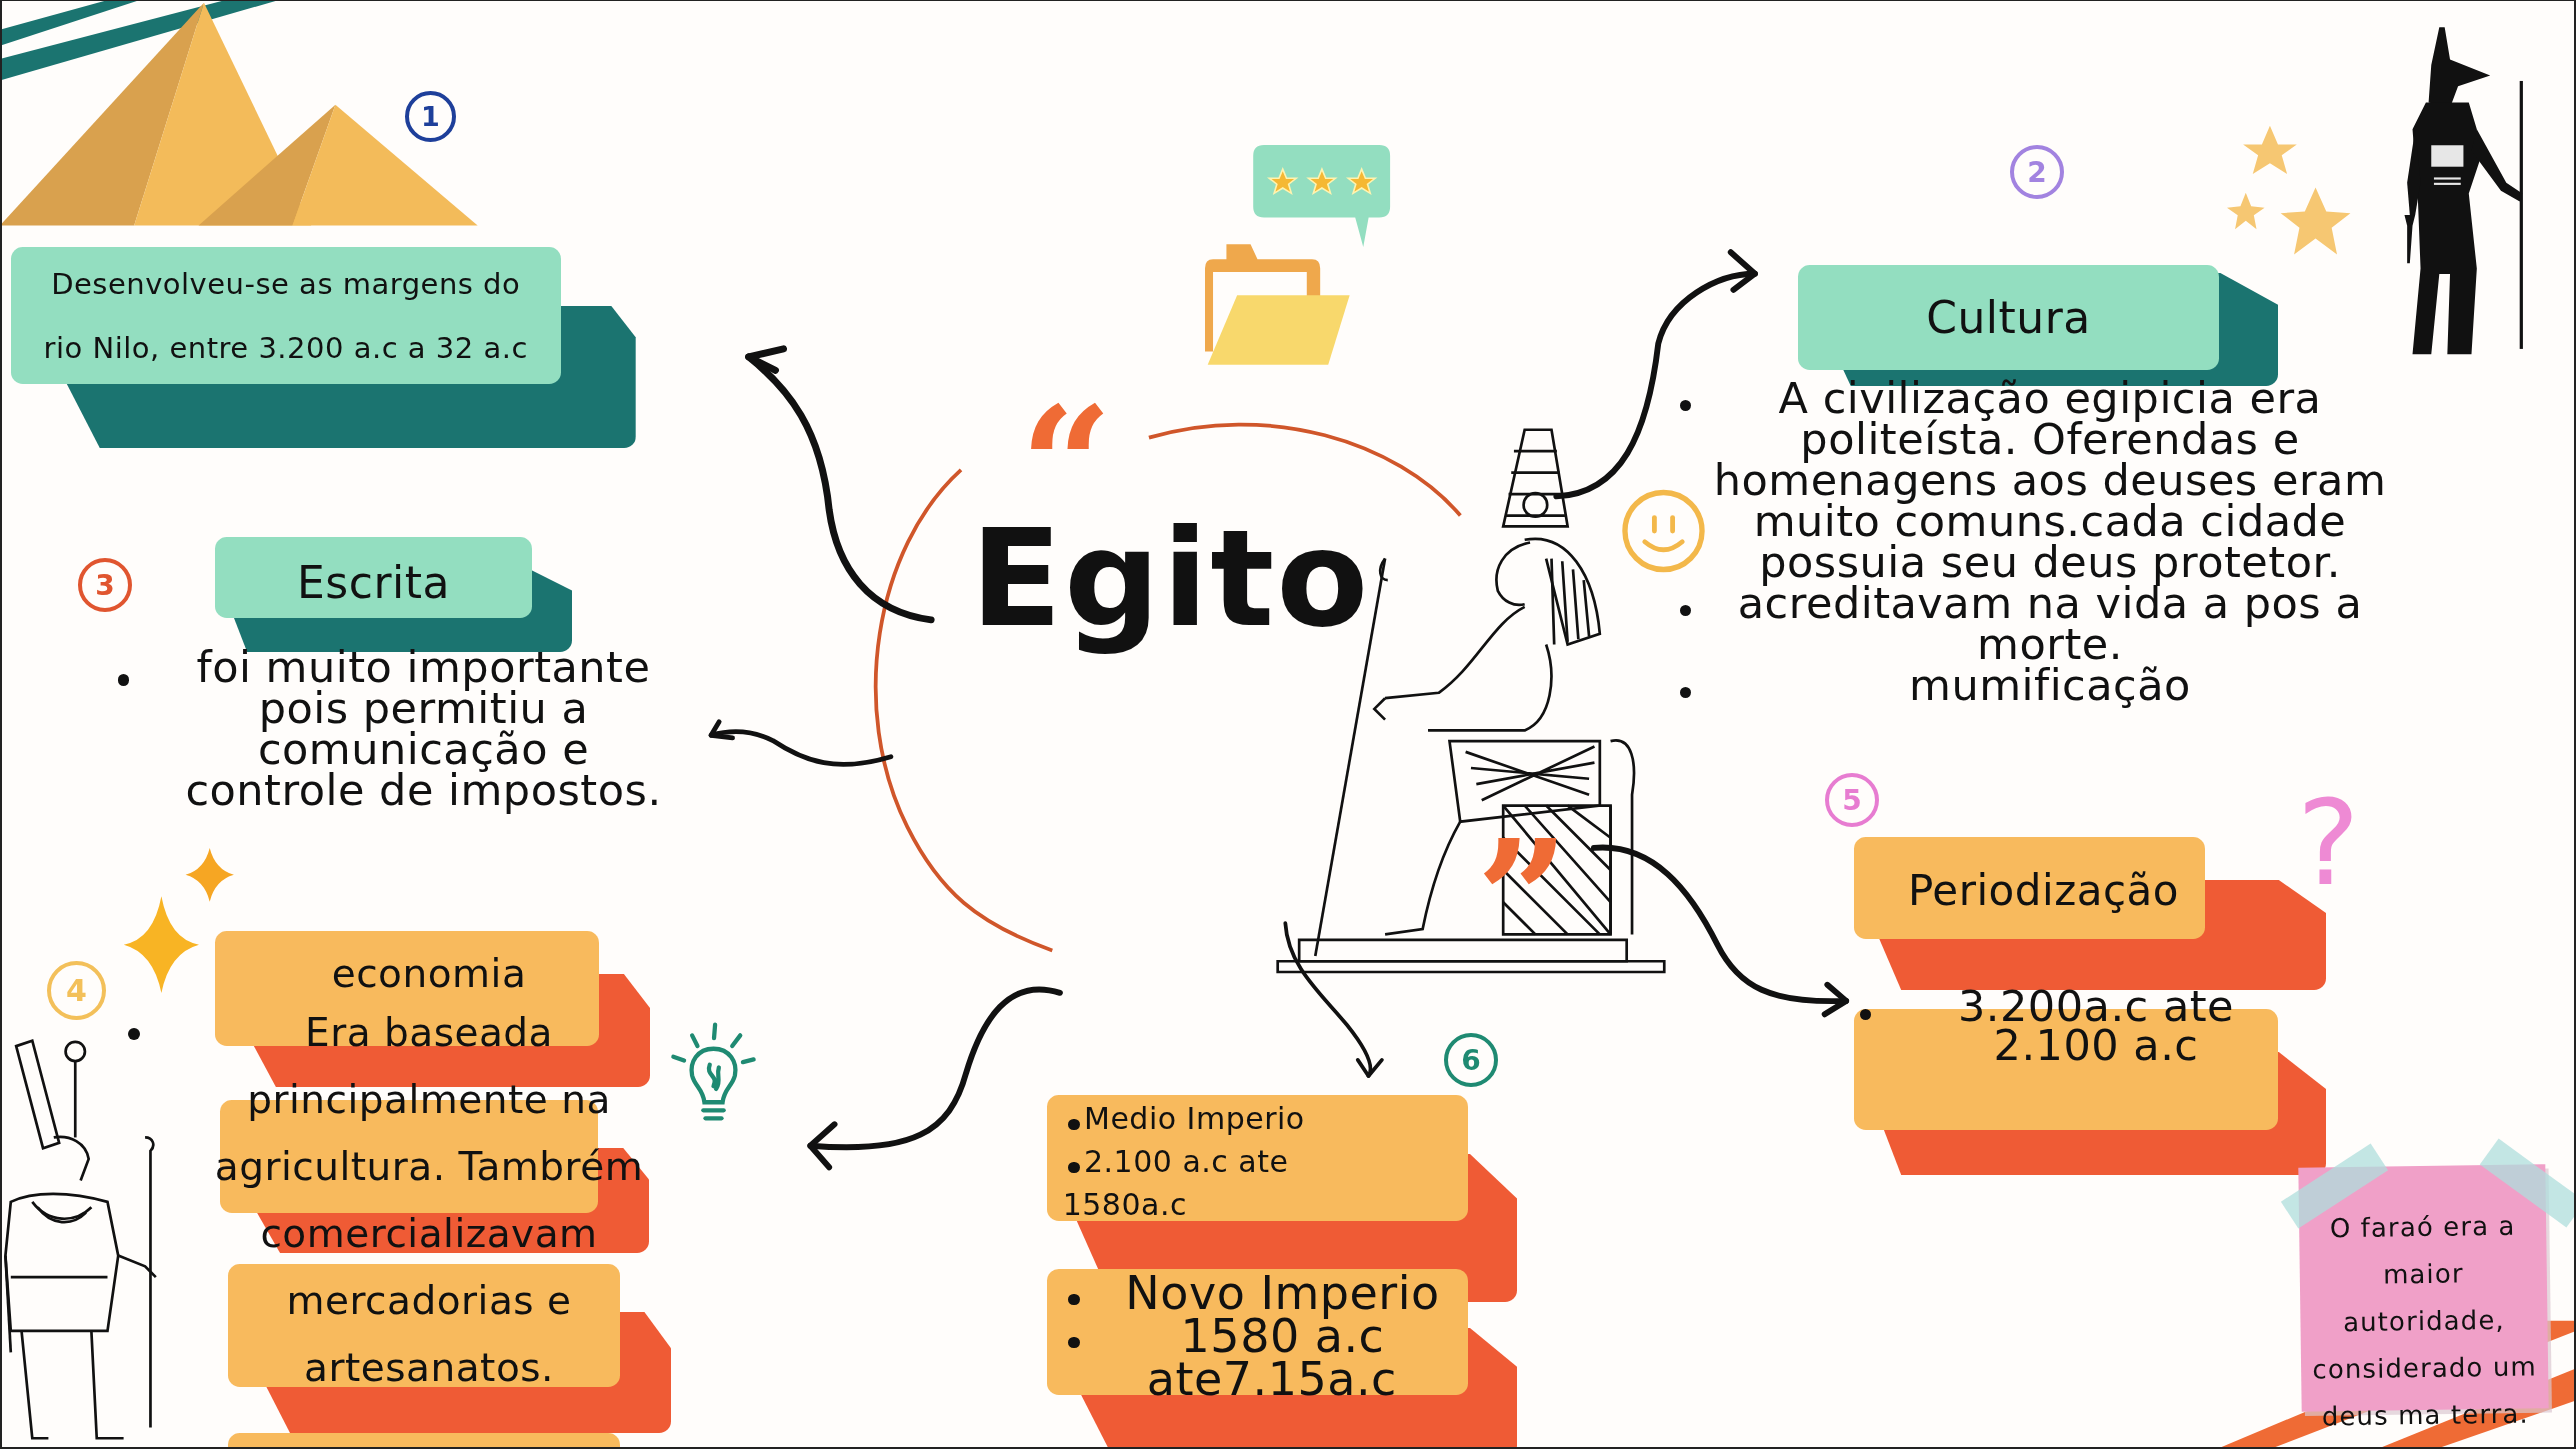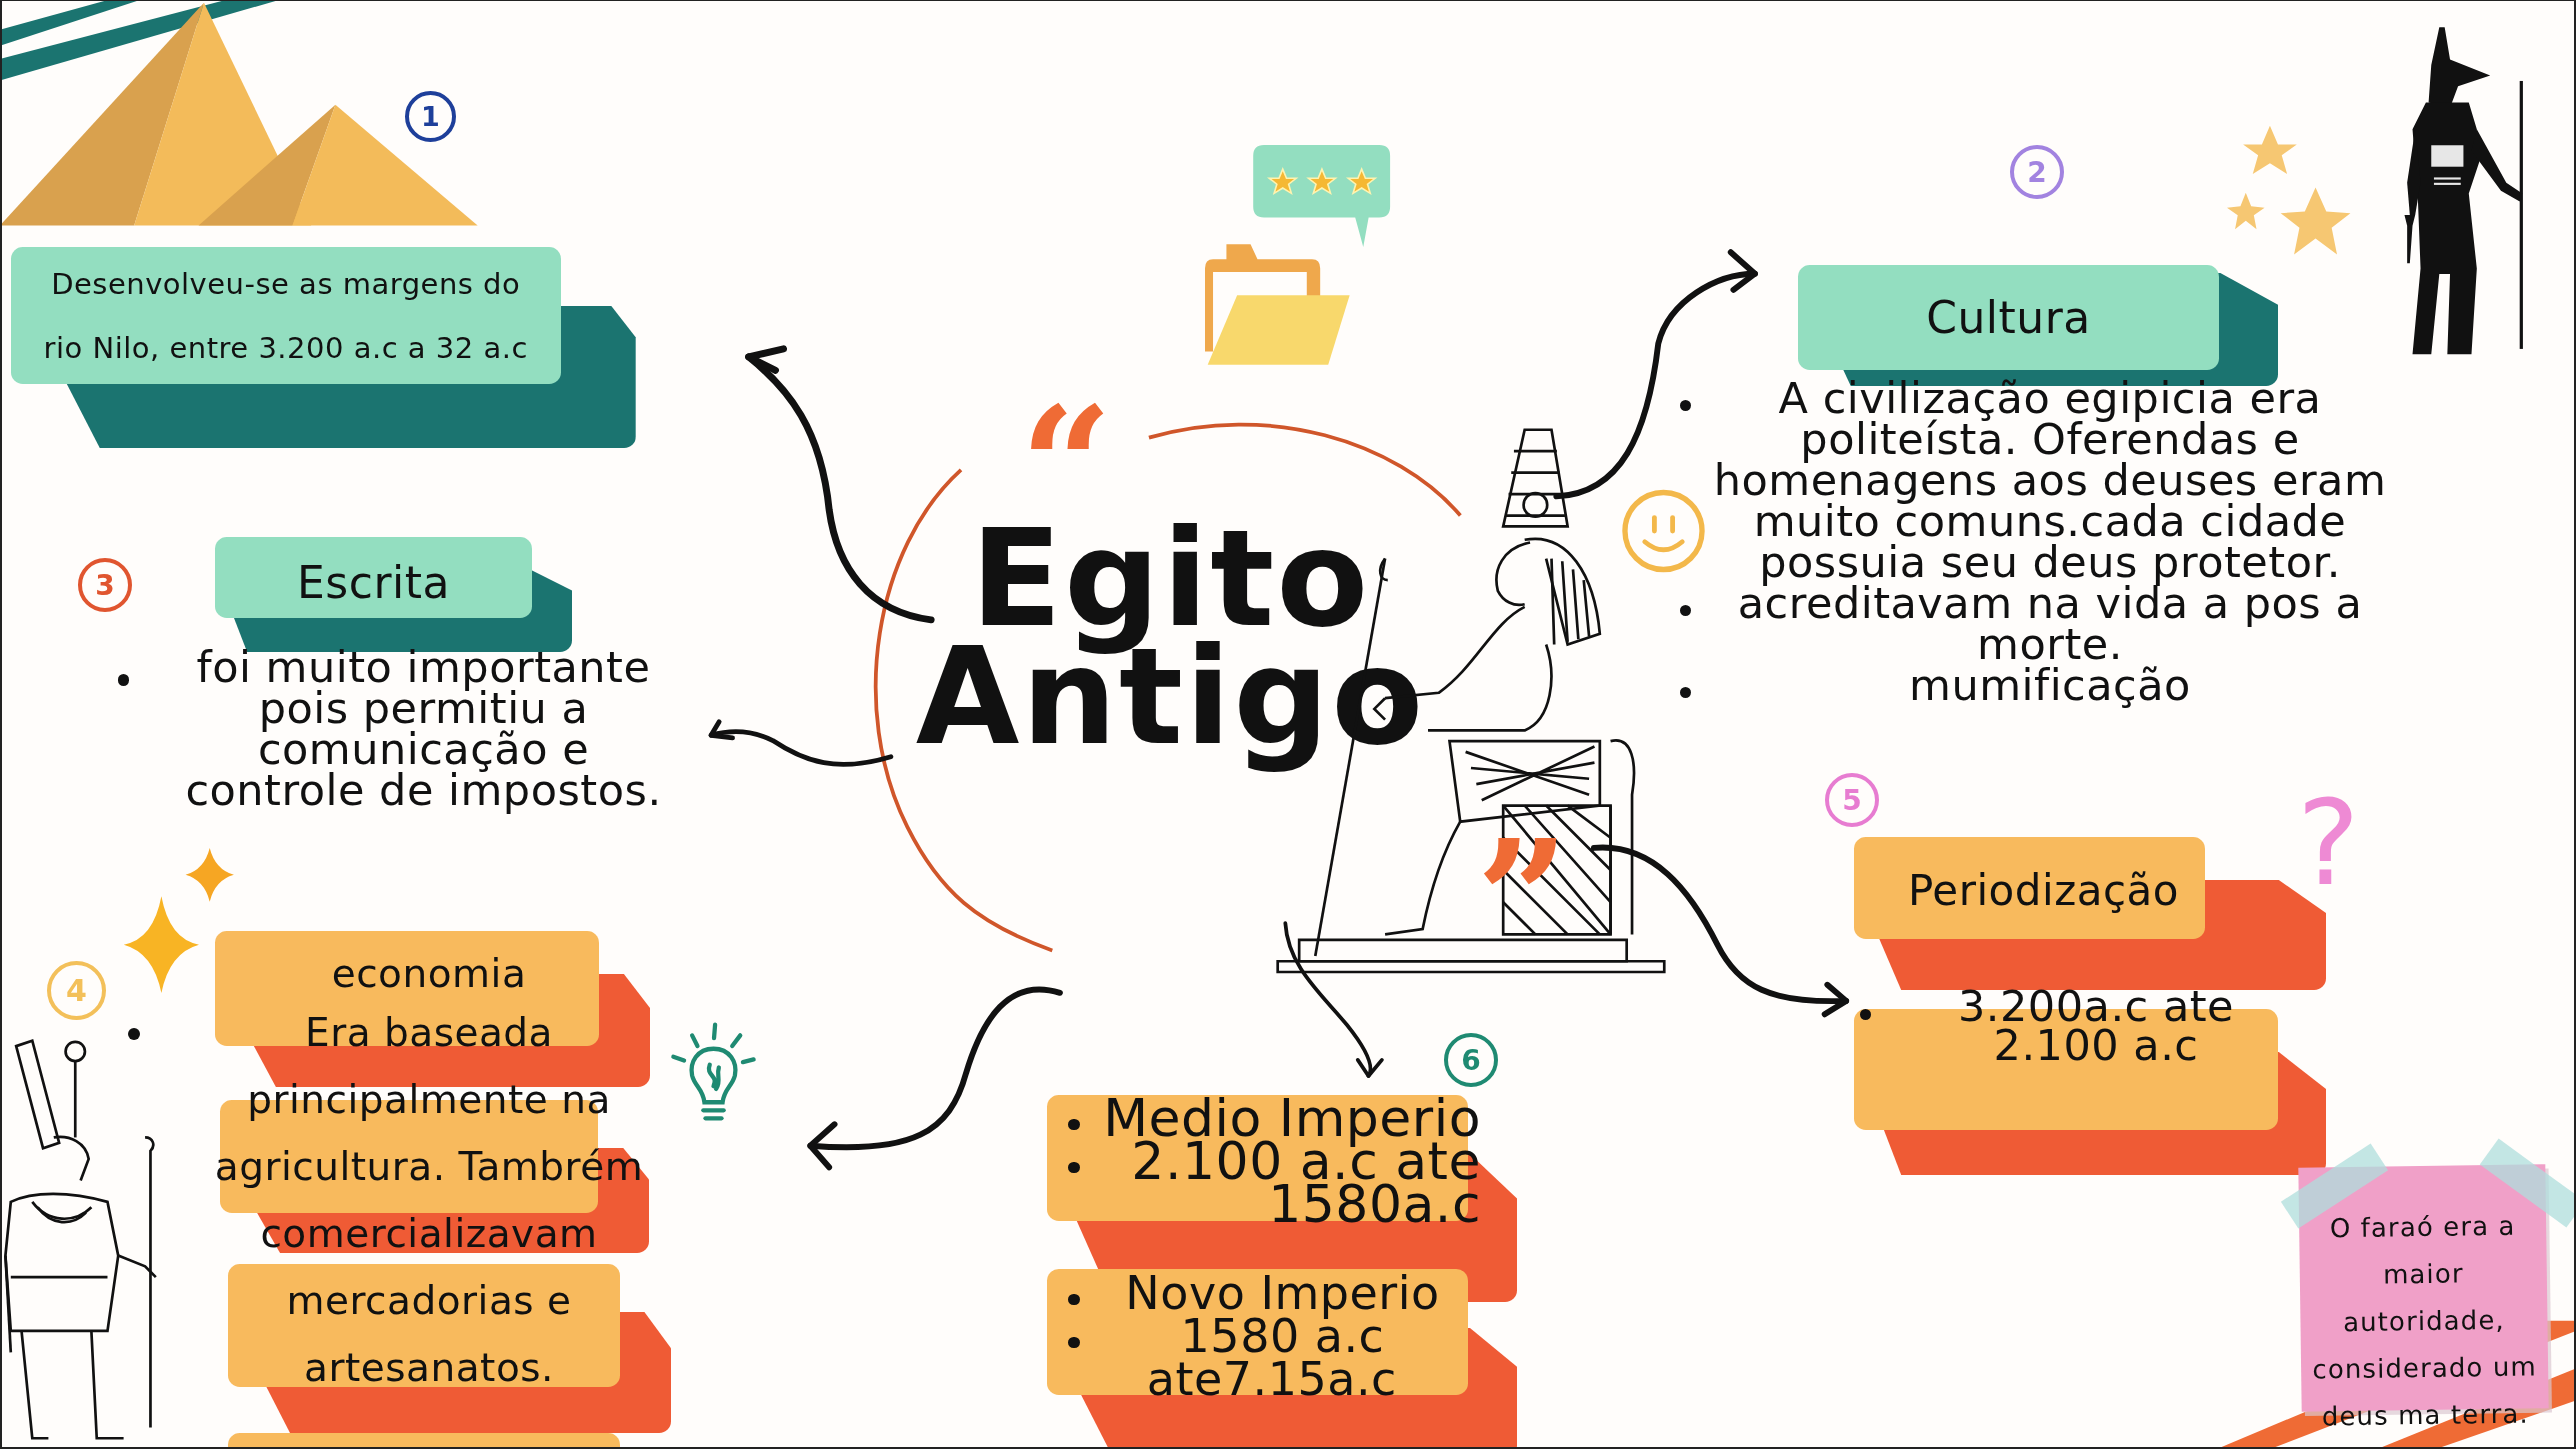--- a/index.html
+++ b/index.html
@@ -48,21 +48,20 @@
 
 <svg class="abs" style="left:859px;top:408px;" width="698" height="564" viewBox="0 0 1300 1050">
   <path d="M540,55 C760,-10 1000,60 1120,200" stroke="#d0562a" stroke-width="7" fill="none"></path>
   <path d="M190,115 C30,260 -20,560 90,780 C150,900 220,960 360,1010" stroke="#d0562a" stroke-width="7" fill="none"></path>
 </svg>
 
 <div class="abs" style="left:1020px;top:386px;font-size:161px;line-height:161px;color:#ef6b35;font-weight:bold;font-family:'DejaVu Serif',serif;">“</div>
 
 <div class="abs" style="left:902px;top:515px;width:537px;">
   <div class="title-text">Egito</div>
-  <div class="title-text" style="margin-top:-10.7px;">Antigo</div>
 </div>
 
 <svg class="abs" style="left:1224px;top:419px;" width="451" height="553" viewBox="0 0 840 1030">
   <g stroke="#111" stroke-width="5" fill="none">
 
     <path d="M560,20 L520,200 L640,200 L610,20 Z"></path>
     <path d="M540,60 L620,60 M535,100 L625,100 M530,140 L630,140 M525,180 L635,180"></path>
     <circle cx="580" cy="160" r="22"></circle>
 
     <path d="M570,230 C520,240 500,280 510,320 C520,340 540,350 560,345"></path>
@@ -288,21 +287,21 @@
   </div>
   <div style="padding-left:38px;">2.100 a.c</div>
 </div>
 
 <div class="num-badge" style="left:1444px;top:1033px;width:54px;height:54px;border-color:#1f8a72;color:#1f8a72;font-size:28px;">6</div>
 
 <div class="box3d orange" style="left:1047px;top:1095px;width:470px;height:207px;">
   <div class="side" style="left:0;top:59px;width:470px;height:148px;clip-path:polygon(0 0,90% 0,100% 30%,100% 100%,14% 100%);"></div>
   <div class="face" style="width:421px;height:126px;"></div>
 </div>
-<div class="abs hand" style="left:1052px;top:1097px;width:429px;font-size:52px;line-height:43px;text-align:right;">
+<div class="abs hand" style="left:1052px;top:1097px;width:429px;font-size:30px;line-height:43px;text-align:left;">
   <div style="position:relative;">
     <span class="bullet-dot" style="left:16px;top:21.5px;"></span>
     <div style="padding-left:32px;">Medio Imperio</div>
   </div>
   <div style="position:relative;">
     <span class="bullet-dot" style="left:16px;top:21.5px;"></span>
     <div style="padding-left:32px;">2.100 a.c ate</div>
   </div>
   <div style="padding-left:10.7px;">1580a.c</div>
 </div>

